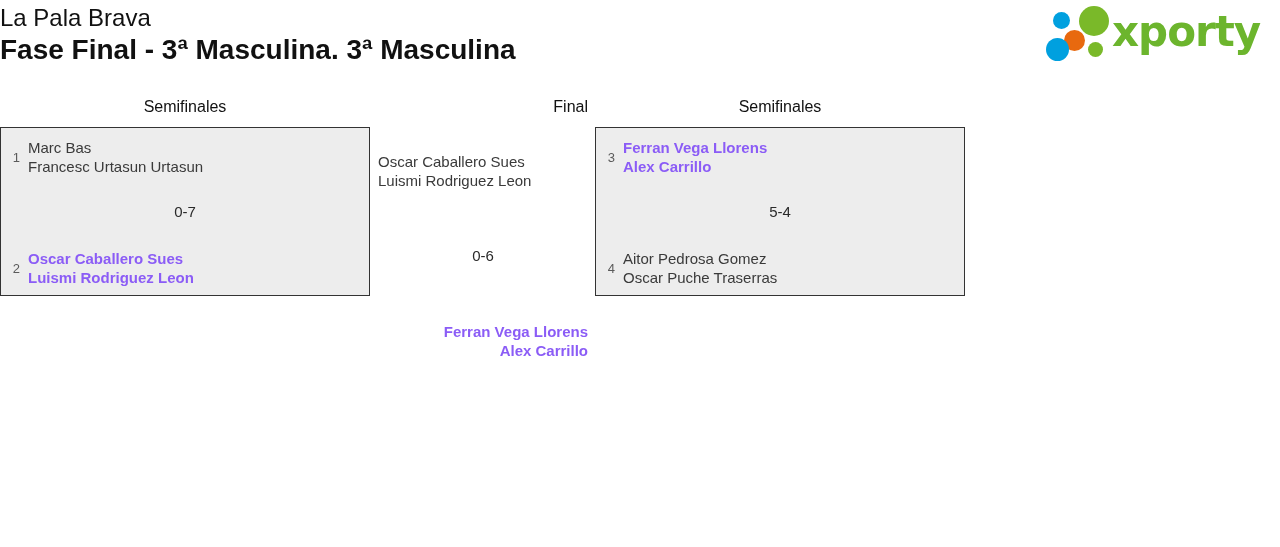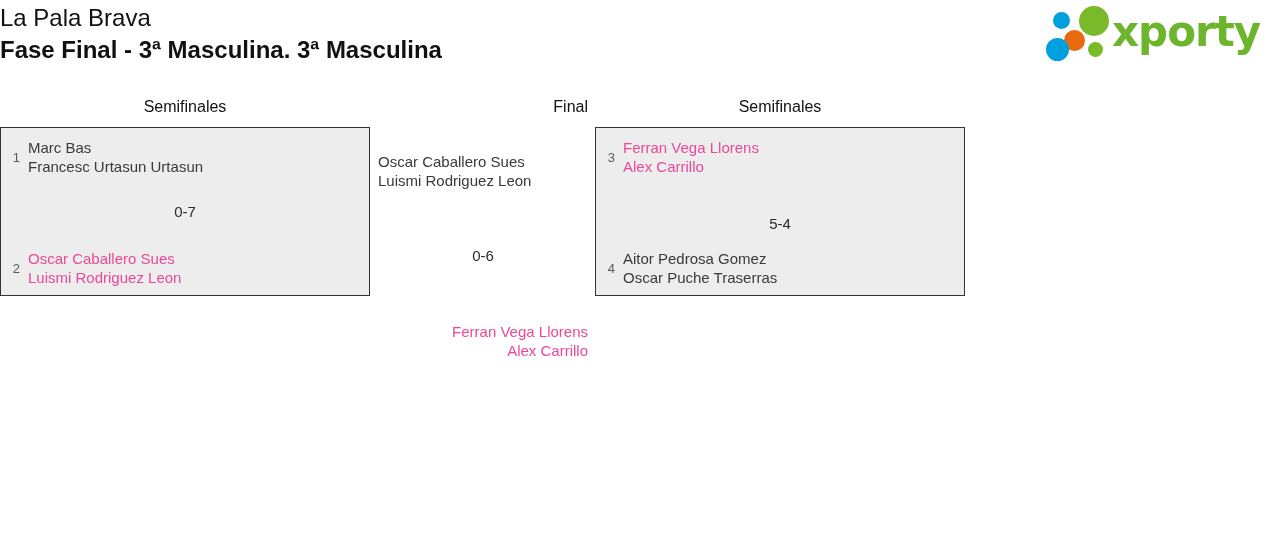--- a/index.html
+++ b/index.html
@@ -32,21 +32,21 @@
     font-size: 24px;
     line-height: 32px;
     font-weight: 400;
     color: #111111;
     white-space: nowrap;
   }
   #tournament-subtitle {
     position: absolute;
     left: 0;
     top: 34px;
-    font-size: 24px;
+    font-size: 28px;
     line-height: 32px;
     font-weight: 700;
     color: #111111;
     white-space: nowrap;
   }
 
   
   #logo {
     position: absolute;
     right: 6px;
@@ -135,21 +135,21 @@
   .players {
     display: flex;
     flex-direction: column;
   }
   .player {
     font-size: 15px;
     line-height: 19px;
     white-space: nowrap;
   }
   .loser .player  { font-weight: 400; color: #3a3a3a; }
-  .winner .player { font-weight: 400; color: #ec4899; }
+  .winner .player { font-weight: 700; color: #8b5cf6; }
 
   
   #team-left-top    { left: 8px;  top: 138px; }
   #team-left-bottom { left: 8px;  top: 249px; }
   
   #team-right-top    { left: 603px; top: 138px; }
   #team-right-bottom { left: 603px; top: 249px; }
 
   
   #team-final-top {
@@ -171,21 +171,21 @@
 
   .score {
     position: absolute;
     font-size: 15px;
     line-height: 20px;
     color: #2a2a2a;
     text-align: center;
     white-space: nowrap;
   }
   #score-left  { left: 0px;   top: 202px; width: 370px; }
-  #score-right { left: 595px; top: 202px; width: 370px; margin-top: 12px; }
+  #score-right { left: 595px; top: 202px; width: 370px; }
   #score-final { left: 378px; top: 246px; width: 210px; }
 </style>
 </head>
 <body>
 
 <div id="header">
   <div id="tournament-title">La Pala Brava</div>
   <div id="tournament-subtitle">Fase Final - 3ª Masculina. 3ª Masculina</div>
 
   <div id="logo">

